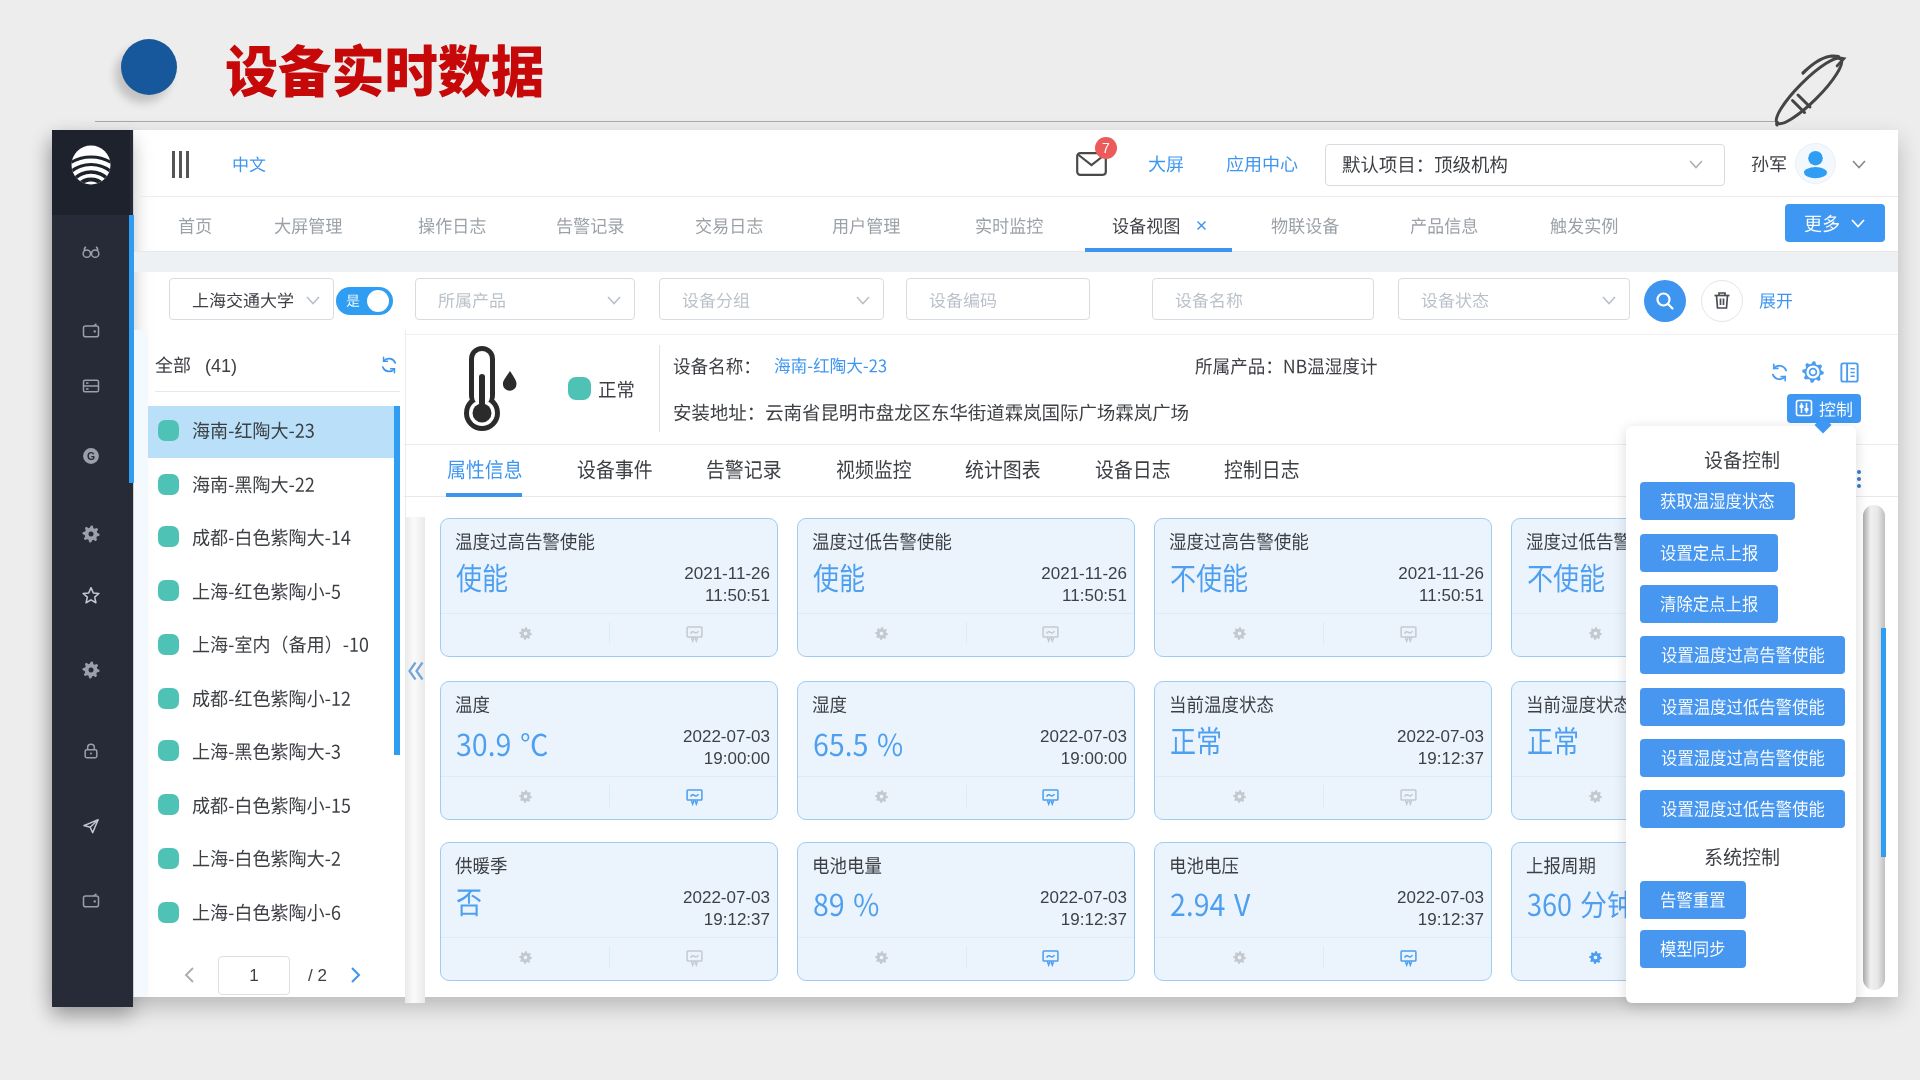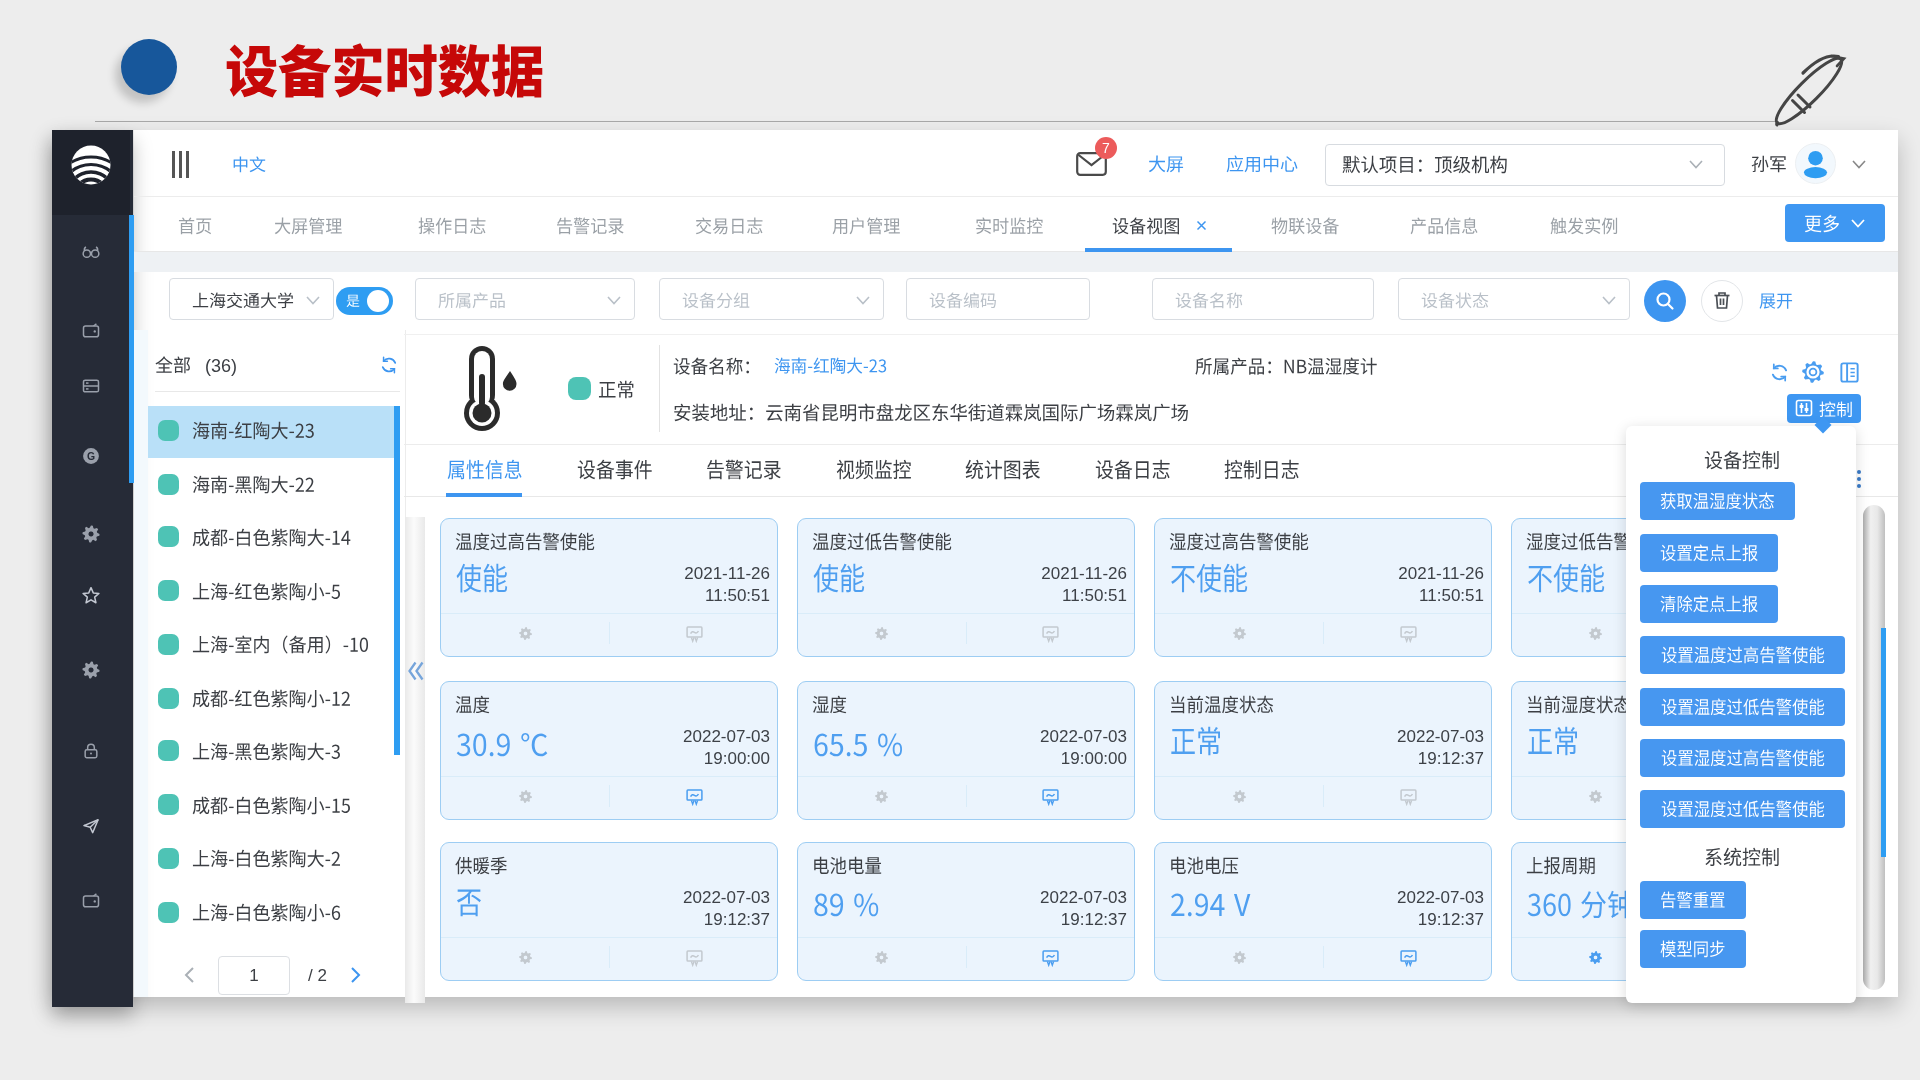--- a/index.html
+++ b/index.html
@@ -417,21 +417,21 @@
 <div class="abs" style="left:134px;top:330px;width:14px;height:667px;background:#f3f9fd"></div>
 <div class="abs" style="left:405px;top:330px;width:1px;height:667px;background:#ececec"></div>
 <div class="abs" style="left:155px;top:355px">
     <svg class="t " width="36" height="22" viewBox="0 0 36 22">
       <g fill="#3c3f44" transform="translate(0,16.7) scale(0.07200,-0.07200)">
         <use href="#g75" x="0"></use>
         <use href="#g76" x="250"></use>
       </g>
     </svg>
   </div>
-<div class="abs" style="top:353px;font-size:18px;color:#3c3f44;font-weight:400;line-height:26px;left:205px;white-space:nowrap">(36)</div>
+<div class="abs" style="top:353px;font-size:18px;color:#3c3f44;font-weight:400;line-height:26px;left:205px;white-space:nowrap">(41)</div>
 <div class="abs" style="left:379px;top:355px"><svg width="20" height="20" viewBox="0 0 24 24">
       <g fill="none" stroke="#3d95f0" stroke-width="2.0" stroke-linecap="round">
 <path d="M19.5 9.5 A8.3 8.3 0 0 0 5.5 7.2"></path>
         <path d="M4.5 14.5 A8.3 8.3 0 0 0 18.5 16.8"></path>
 <path d="M5.5 2.8 v4.6 h4.6" stroke-width="1.8"></path>
         <path d="M18.5 21.2 v-4.6 h-4.6" stroke-width="1.8"></path>
       </g>
     </svg></div>
 <div class="abs" style="left:155px;top:391px;width:245px;height:1px;background:#e8e8e8"></div>
 <div class="abs" style="left:148px;top:406px;width:246px;height:52px;background:#b9e0f8"></div>

